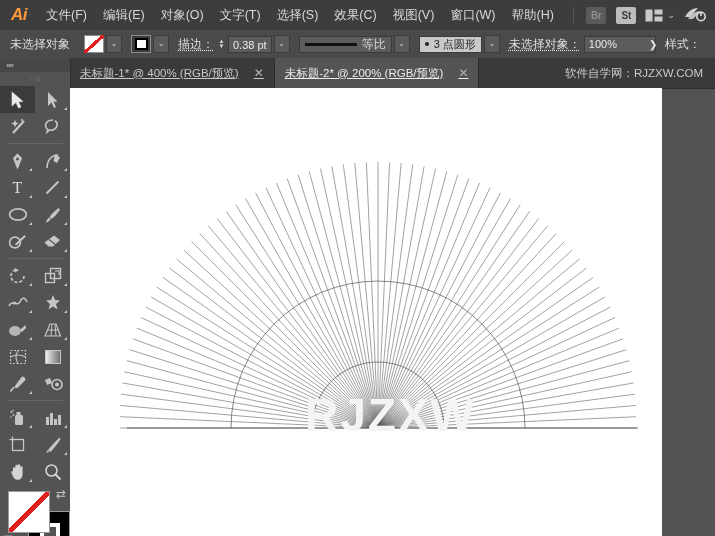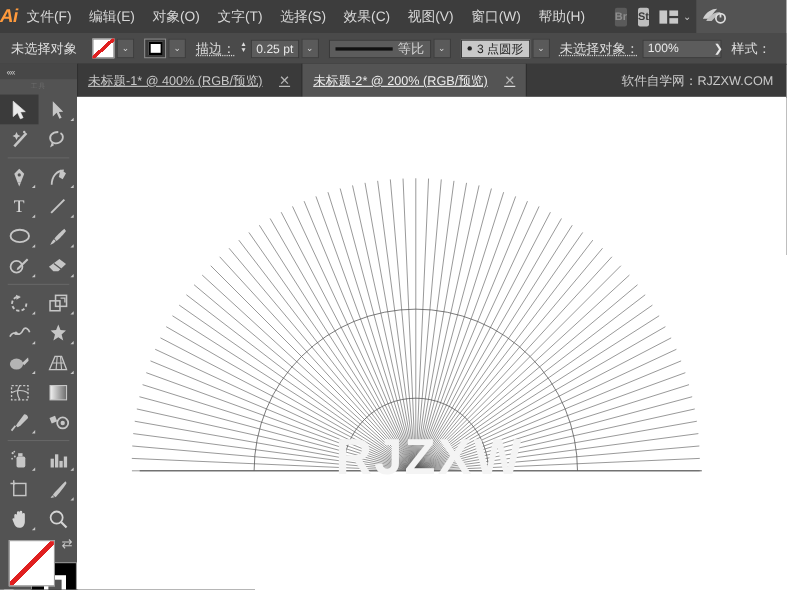--- a/index.html
+++ b/index.html
@@ -7,21 +7,21 @@
     width:715px;height:536px;overflow:hidden;
     background:#535353;
     font-family:"Liberation Sans","DejaVu Sans",sans-serif;
     font-size:12px;color:#d6d6d6;
     -webkit-font-smoothing:antialiased;
   }
   #app{position:relative;width:715px;height:536px;}
 
   
   .menubar{
-    position:absolute;left:0;top:0;width:633px;height:30px;
+    position:absolute;left:0;top:0;width:715px;height:30px;
     background:#3d3d3d;display:flex;align-items:center;
     border-bottom:1px solid #2c2c2c;
   }
   .ai-logo{
     width:38px;height:30px;display:flex;align-items:center;justify-content:center;
     color:#ff9a3c;font-size:17px;font-weight:bold;font-style:italic;
     letter-spacing:-0.5px;
   }
   .menu-item{
     padding:0 8px;height:30px;line-height:30px;font-size:12.5px;color:#d8d8d8;
@@ -159,21 +159,21 @@
   }
   .fs-stroke i{
     position:absolute;left:11px;top:11px;width:12px;height:12px;
     background:#535353;border:4px solid #fff;box-sizing:content-box;display:block;
   }
   .fs-swap{position:absolute;right:4px;top:2px;color:#c8c8c8;font-size:12px;}
   .fs-default{position:absolute;left:3px;top:50px;}
 
   
   .canvas{
-    position:absolute;left:70px;top:88px;width:645px;height:448px;
+    position:absolute;left:70px;top:88px;width:592px;height:448px;
     background:#fff;overflow:hidden;
   }
   .canvas svg{display:block;}
   .wm-ghost{
     position:absolute;left:235px;top:300px;font-size:46px;color:#f4f4f4;
     font-weight:bold;letter-spacing:2px;pointer-events:none;user-select:none;
   }
 </style>
 </head>
 <body>
@@ -231,21 +231,21 @@
         <span>⌄</span>
       </div>
     </div>
 
     <div class="cb-group">
       <div class="cb-label underline-lbl">描边：</div>
       <div class="stepper">
         <i>▲</i>
         <i>▼</i>
       </div>
-      <div class="num-field">0.25 pt</div>
+      <div class="num-field">0.38 pt</div>
       <div class="mini-drop">
         <span>⌄</span>
       </div>
     </div>
 
     <div class="cb-group">
       <div class="profile-field">
         <span class="profile-line"></span>
         <span>等比</span>
       </div>

